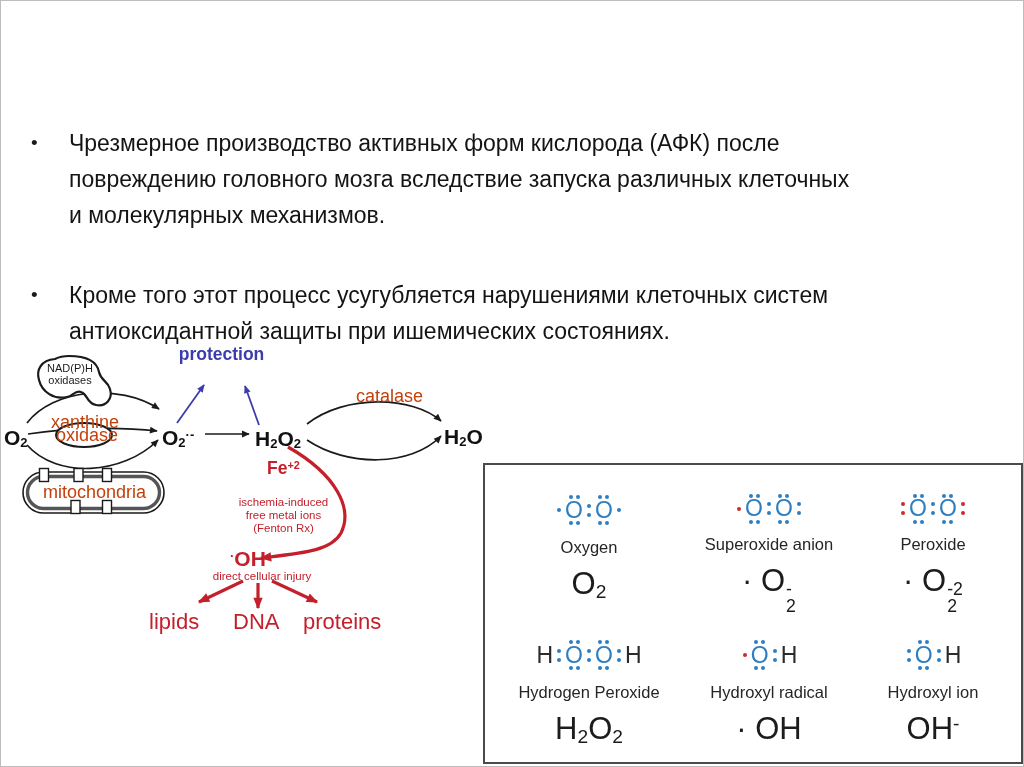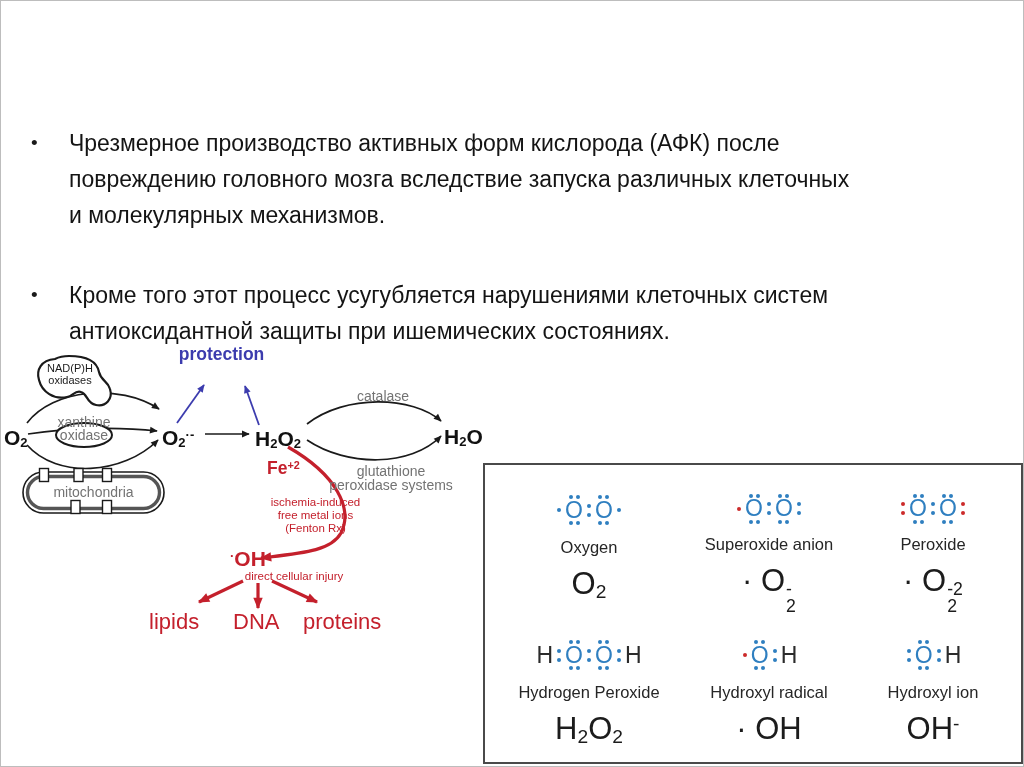--- a/index.html
+++ b/index.html
@@ -18,26 +18,26 @@
   .bdot{position:absolute;left:0;top:0;font-size:19px;line-height:36px;}
   .blines{margin-left:38px;}
   .bline{font-size:23px;line-height:36px;white-space:nowrap;color:#141414;}
   .bullet-1{top:124px;}
   .bullet-2{top:276px;}
   
   .diagram{position:absolute;left:0;top:338px;width:500px;height:312px;}
   .diagram svg{position:absolute;left:0;top:0;}
   .dlabel{position:absolute;white-space:nowrap;}
   .blue-label{color:var(--c-signal,#3c3cae);font-weight:700;font-size:17.5px;line-height:19px;text-align:center;}
-  .small-ink{font-size:14px;line-height:14px;color:#737373;text-align:center;}
+  .small-ink{font-size:18px;line-height:14px;color:#c2410c;text-align:right;}
   .tiny-ink{font-size:11px;line-height:11.5px;color:#1a1a1a;text-align:center;}
   .species{font-size:21px;font-weight:700;color:#111;}
   .red{color:var(--c-red,#c4202c);}
   .fe-label{font-size:17.5px;font-weight:700;}
-  .small-red{font-size:11.5px;line-height:13px;text-align:center;font-weight:400;margin-left:32px;}
+  .small-red{font-size:11.5px;line-height:13px;text-align:center;font-weight:400;}
   .oh-label{font-size:21px;font-weight:700;}
   .target{font-size:22px;font-weight:400;}
   .f-sub{font-size:62%;vertical-align:-16%;}
   .f-sup{font-size:62%;vertical-align:42%;}
   .f-stk{display:inline-flex;flex-direction:column;align-items:flex-start;vertical-align:-4px;line-height:1;margin-left:1px;}
   .f-stk span{font-size:57%;line-height:0.95;}
   
   .arr-k{stroke:#1a1a1a;stroke-width:1.7;fill:none;}
   .arr-b{stroke:var(--c-signal,#4340b2);stroke-width:1.8;fill:none;}
   .arr-r{stroke:var(--c-red,#c4202c);stroke-width:3.2;fill:none;}
@@ -146,24 +146,20 @@
     <div class="dlabel small-ink" style="left:50px;top:76px;width:66px;">xanthine</div>
     <div class="dlabel small-ink" style="left:55px;top:89px;width:56px;">oxidase</div>
     <div class="dlabel small-ink" style="left:40px;top:146px;width:105px;">mitochondria</div>
 
     <div class="dlabel species" style="left:3px;top:87px;"><span>O</span><span class="f-sub">2</span></div>
     <div class="dlabel species" style="left:161px;top:87px;"><span>O</span><span class="f-sub">2</span><span class="f-sup">·-</span></div>
     <div class="dlabel species" style="left:254px;top:88px;"><span>H</span><span class="f-sub">2</span><span>O</span><span class="f-sub">2</span></div>
     <div class="dlabel species" style="left:443px;top:86px;"><span>H</span><span class="f-sub">2</span><span>O</span></div>
 
     <div class="dlabel small-ink" style="left:342px;top:50px;width:80px;">catalase</div>
-    <div class="dlabel small-ink" style="left:325px;top:125px;width:130px;">
-      <div>glutathione</div>
-      <div>peroxidase systems</div>
-    </div>
 
     <div class="dlabel red fe-label" style="left:266px;top:119px;"><span>Fe</span><span class="f-sup">+2</span></div>
     <div class="dlabel red small-red" style="left:210px;top:157px;width:145px;">
       <div>ischemia-induced</div>
       <div>free metal ions</div>
       <div>(Fenton Rx)</div>
     </div>
     <div class="dlabel red oh-label" style="left:229px;top:208px;"><span class="f-sup">·</span><span>OH</span></div>
     <div class="dlabel red small-red" style="left:196px;top:231px;width:130px;">direct cellular injury</div>
     <div class="dlabel red target" style="left:148px;top:270px;">lipids</div>

